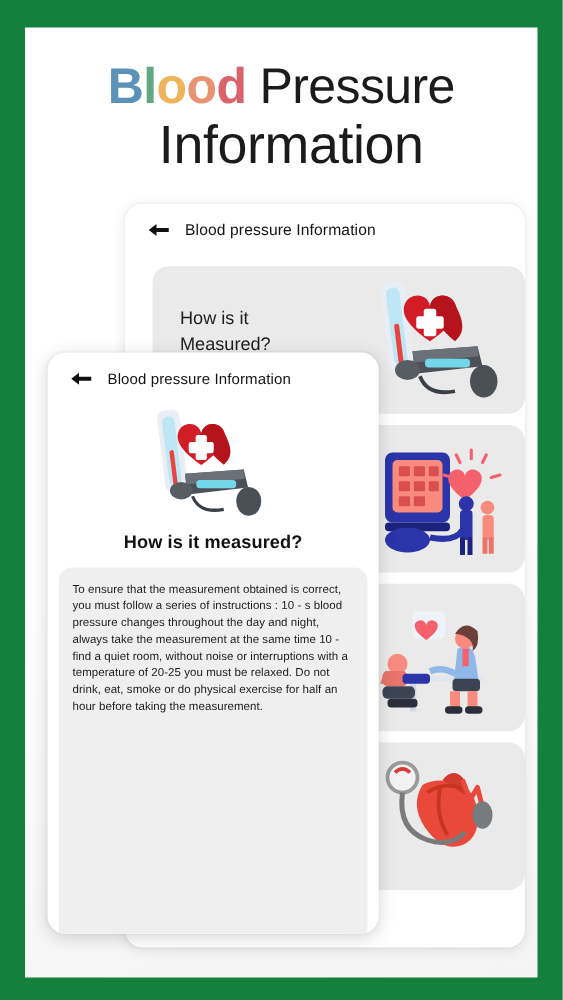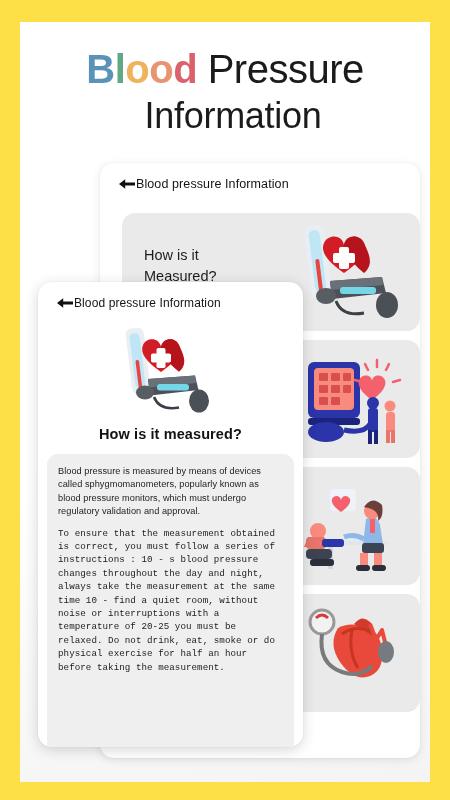--- a/index.html
+++ b/index.html
@@ -6,21 +6,21 @@
   html, body {
     width:450px; height:800px;
     font-family:"Liberation Sans", sans-serif;
     overflow:hidden;
   }
   body { background:#5b9cc2; }
 
   
   .frame {
     position:absolute; inset:0;
-    background:#fde047;
+    background:#15803d;
     padding:22px 20px 18px 20px;
   }
   .page {
     position:relative;
     width:100%; height:100%;
     background:linear-gradient(170deg,#ffffff 0%,#ffffff 55%,#f4f4f4 100%);
     overflow:hidden;
   }
 
   
@@ -31,21 +31,21 @@
   }
   .title-line1 {
     font-size:40px;
     line-height:50px;
     letter-spacing:-0.5px;
     white-space:nowrap;
   }
   .t-bold { font-weight:700; }
   .t-thin { font-weight:300; color:#1b1b1b; }
   .title-line2 {
-    font-size:36px;
+    font-size:43px;
     line-height:44px;
     font-weight:300;
     color:#1b1b1b;
     letter-spacing:-0.3px;
     margin-left:16px;
   }
 
   
   .card {
     position:absolute;
@@ -66,20 +66,21 @@
     left:18px; top:260px;
     width:265px; height:465px;
     border-radius:14px;
     overflow:hidden;
     box-shadow:0 3px 14px rgba(0,0,0,0.16), 0 0 2px rgba(0,0,0,0.07);
   }
 
   
   .navbar {
     display:flex; align-items:center;
+    gap:12px;
     padding:14px 18px 10px 18px;
   }
   .back-arrow {
     width:18px; height:14px;
     flex:0 0 auto;
     display:block;
   }
   .nav-title {
     font-size:12.5px;
     font-weight:400;
@@ -302,19 +303,18 @@
           <rect x="30" y="58" width="32" height="6.5" rx="3" fill="#74d7e8"></rect>
           <ellipse cx="18" cy="66.5" rx="9" ry="7" fill="#585d64"></ellipse>
           <ellipse cx="72" cy="75" rx="10" ry="11.5" fill="#4b5057"></ellipse>
           <path d="M27 71 q5.5 14 25 10.5" stroke="#3b4046" stroke-width="2.6" fill="none"></path>
         </g>
       </svg>
 
       <div class="front-heading">How is it measured?</div>
 
       <div class="body-box">
-        <p>Blood pressure is measured by means of devices called sphygmomanometers, popularly known as blood pressure monitors, which must undergo regulatory validation and approval.</p>
         <p>To ensure that the measurement obtained is correct, you must follow a series of instructions : 10 - s blood pressure changes throughout the day and night, always take the measurement at the same time 10 - find a quiet room, without noise or interruptions with a temperature of 20-25 you must be relaxed. Do not drink, eat, smoke or do physical exercise for half an hour before taking the measurement.</p>
       </div>
     </div>
 
   </div>
 </div>
 
 </body></html>

